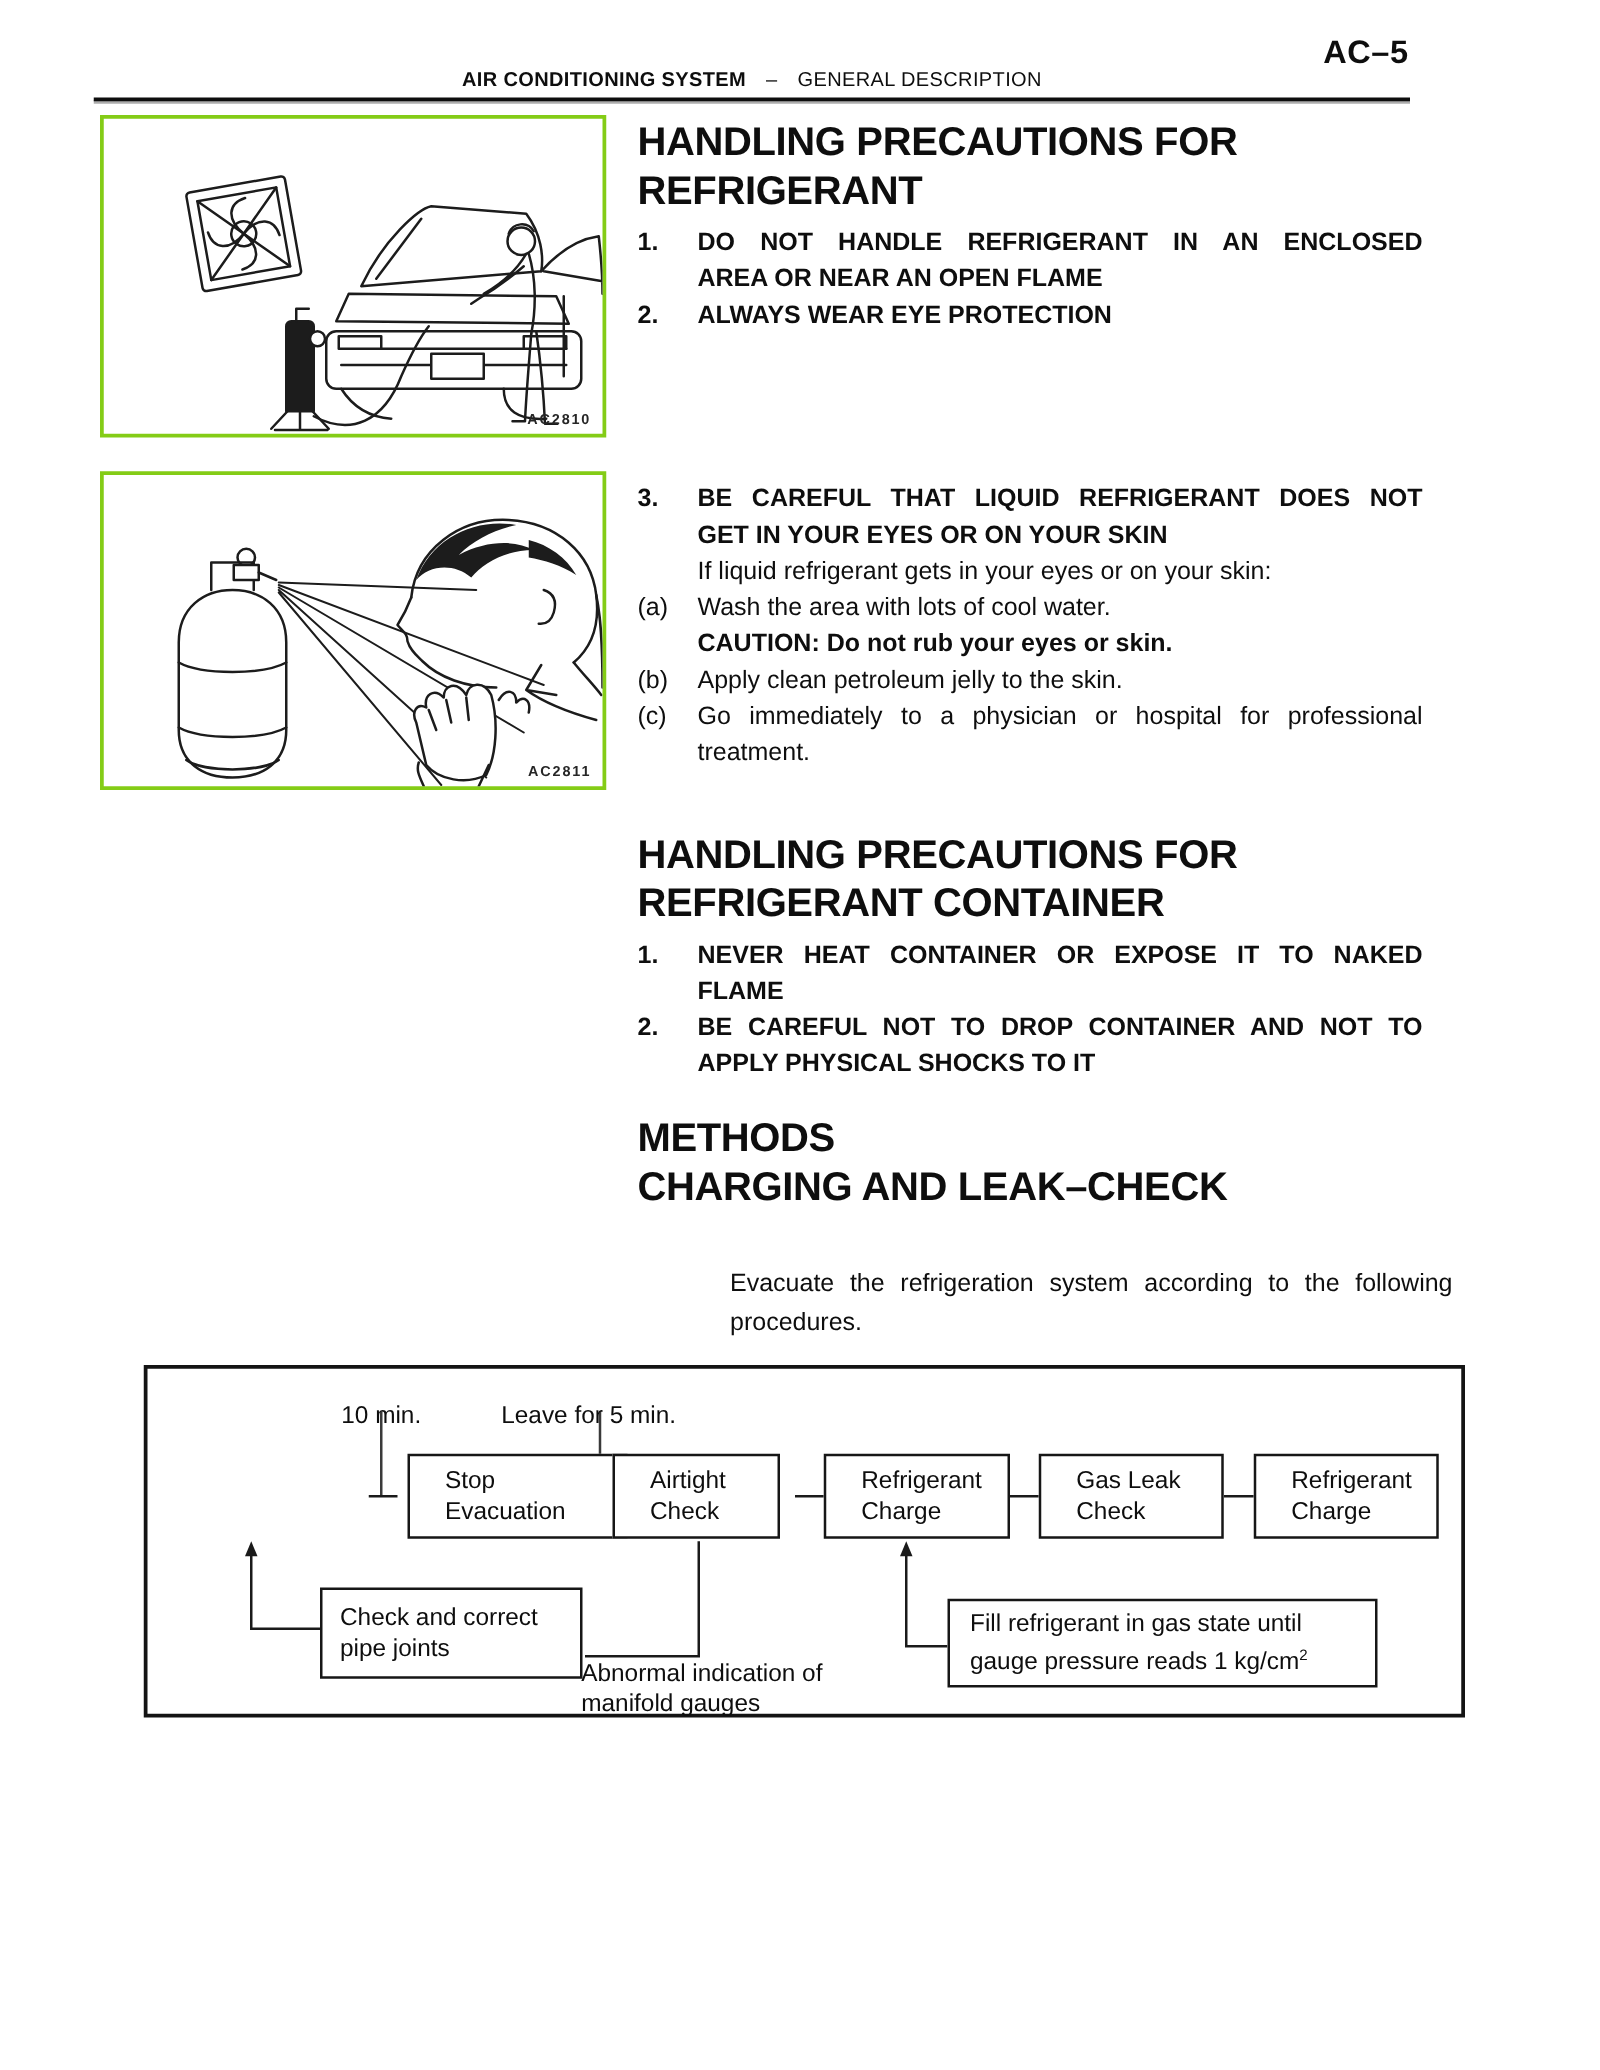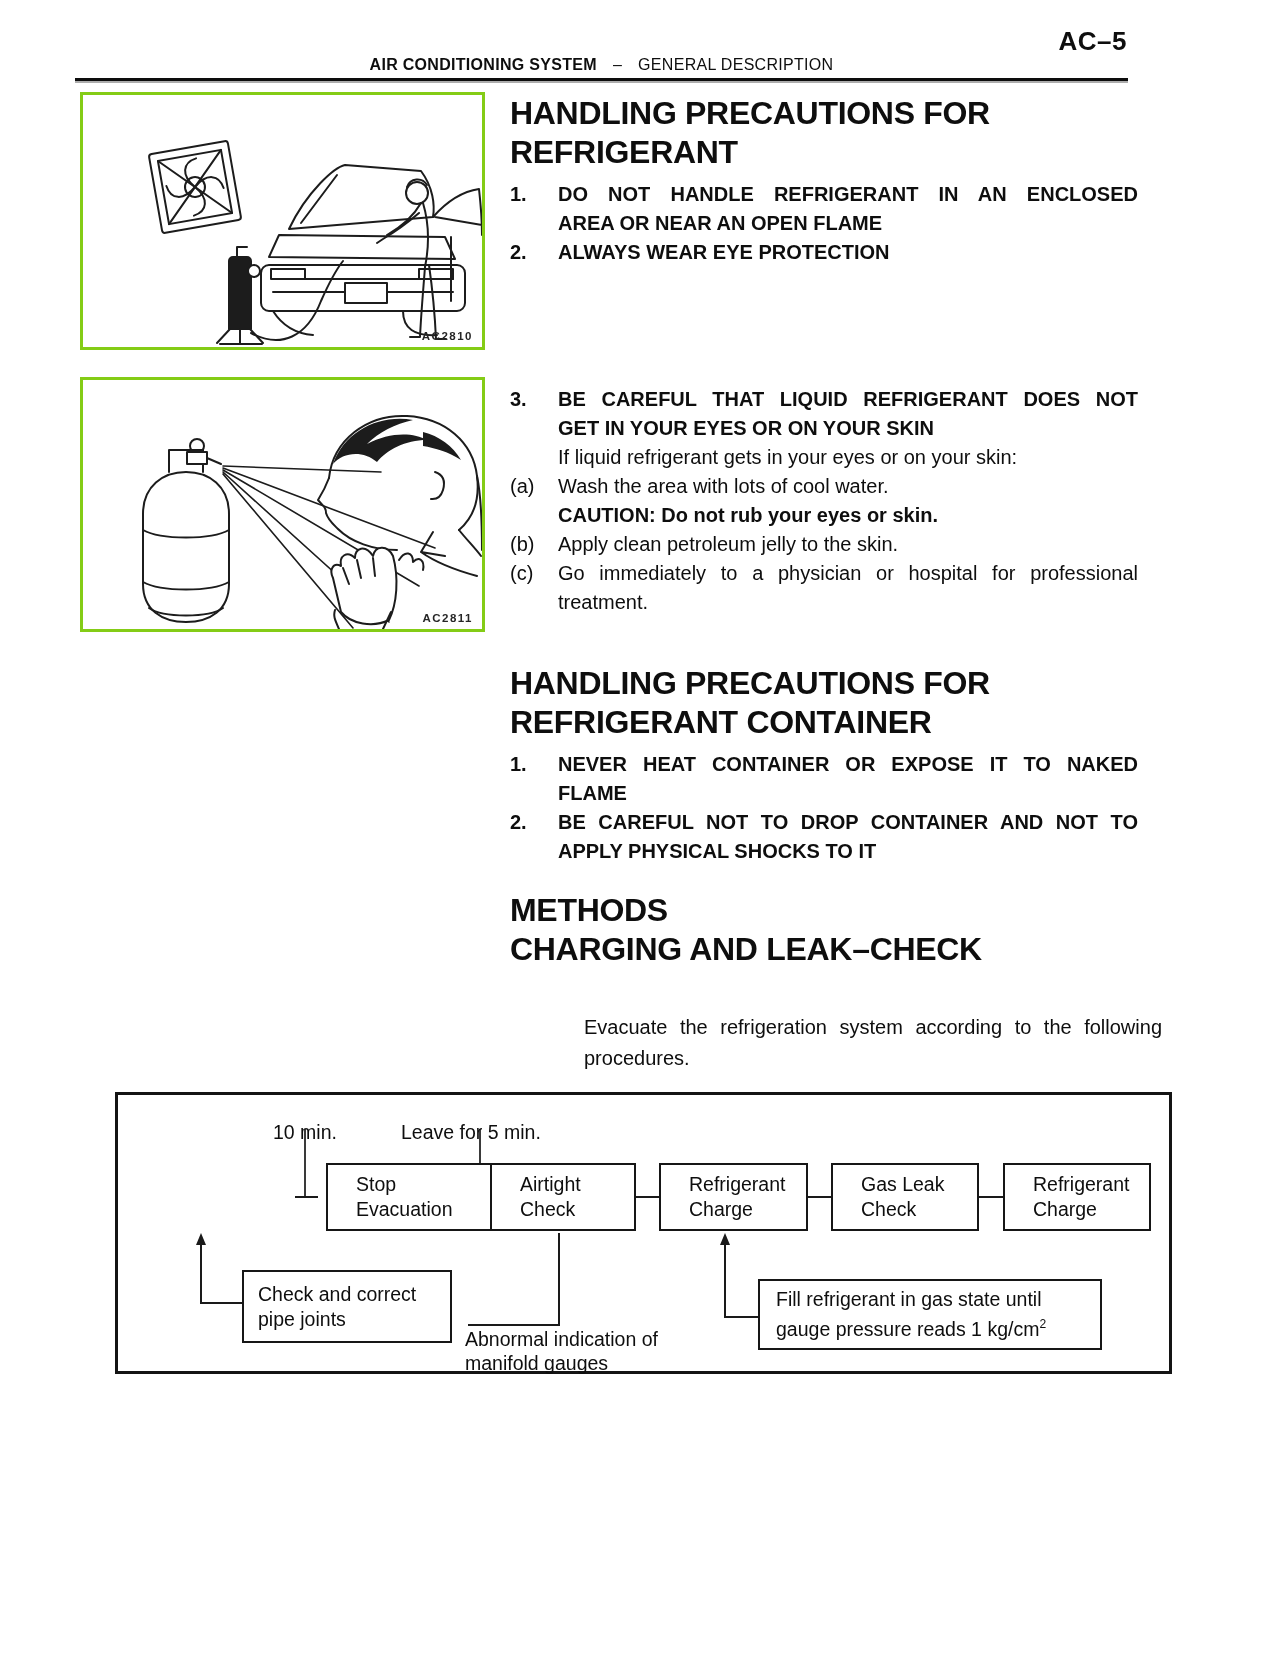--- a/index.html
+++ b/index.html
@@ -220,26 +220,26 @@
       <polygon points="78,150 88,150 83,138" fill="#1a1a1a" stroke="none"></polygon>
       <path d="M441,138 V230 H350"></path>
       <path d="M640,222 H607 V144"></path>
       <polygon points="602,150 612,150 607,138" fill="#1a1a1a" stroke="none"></polygon>
     </svg>
 
     <div class="tlabel" style="left:155px">10 min.</div>
     <div class="tlabel" style="left:283px">Leave for 5 min.</div>
 
     <div class="fbox" style="left:208px;width:176px">Stop Evacuation</div>
-    <div class="fbox" style="left:372px;width:146px">Airtight Check</div>
+    <div class="fbox" style="left:372px;width:134px">Airtight Check</div>
     <div class="fbox" style="left:541px;width:149px">Refrigerant Charge</div>
     <div class="fbox" style="left:713px;width:148px">Gas Leak Check</div>
     <div class="fbox" style="left:885px;width:148px">Refrigerant Charge</div>
 
-    <div class="nbox" style="left:124px;top:175px;width:210px;height:73px;padding-left:14px">
+    <div class="nbox" style="left:138px;top:175px;width:210px;height:73px;padding-left:14px">
       <div>Check and correct</div>
       <div>pipe joints</div>
     </div>
 
     <div class="nbox" style="left:640px;top:184px;width:344px;height:71px;padding-left:16px">
       <div>Fill refrigerant in gas state until</div>
       <div><span>gauge pressure reads 1 kg/cm</span><sup>2</sup></div>
     </div>
 
     <div class="abn">

